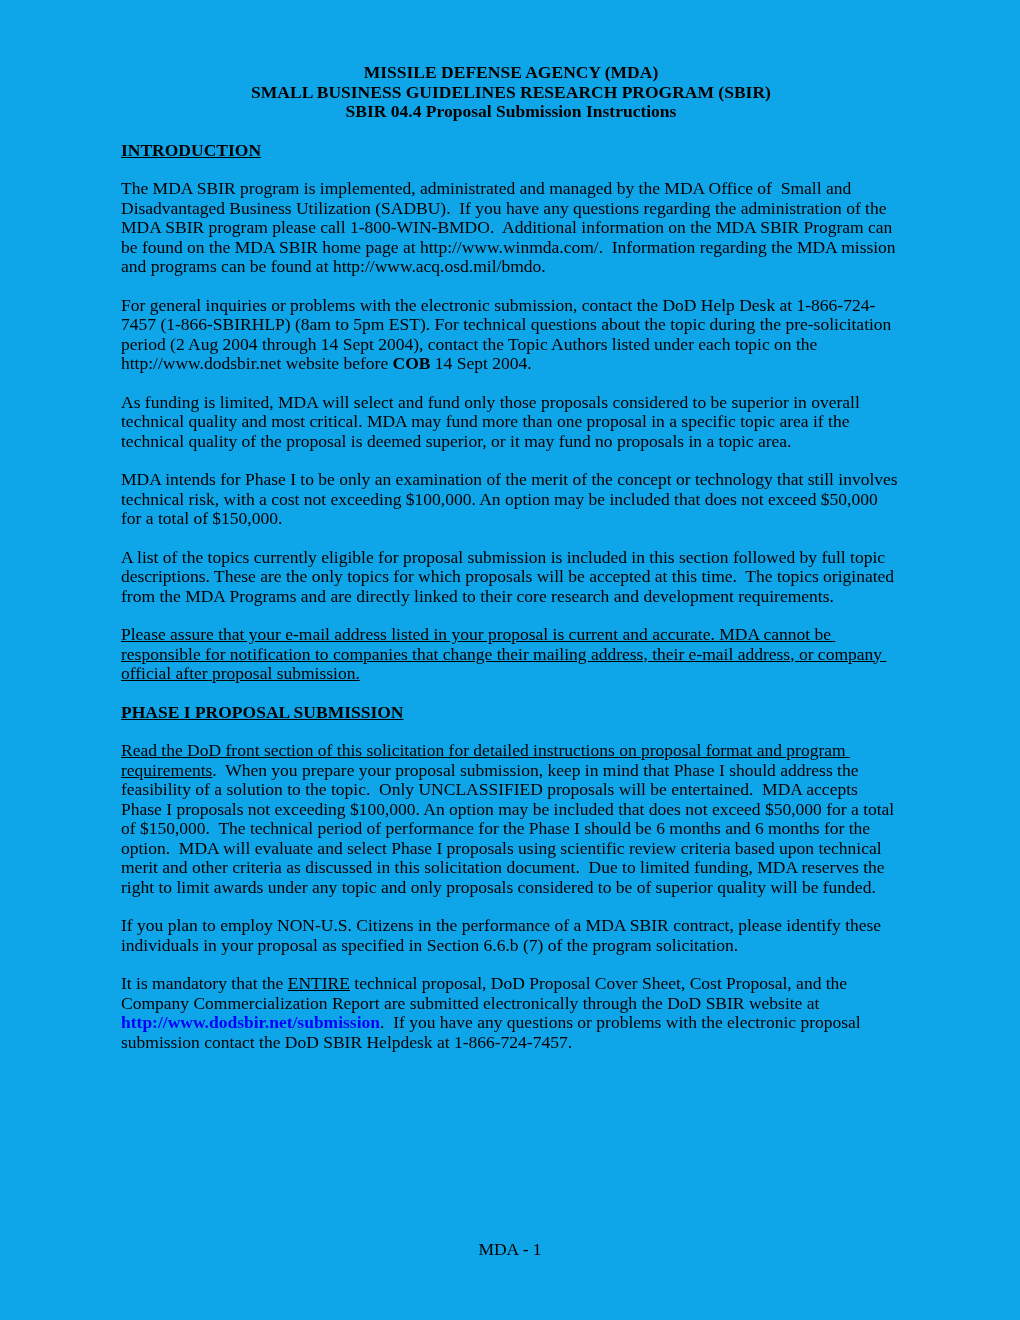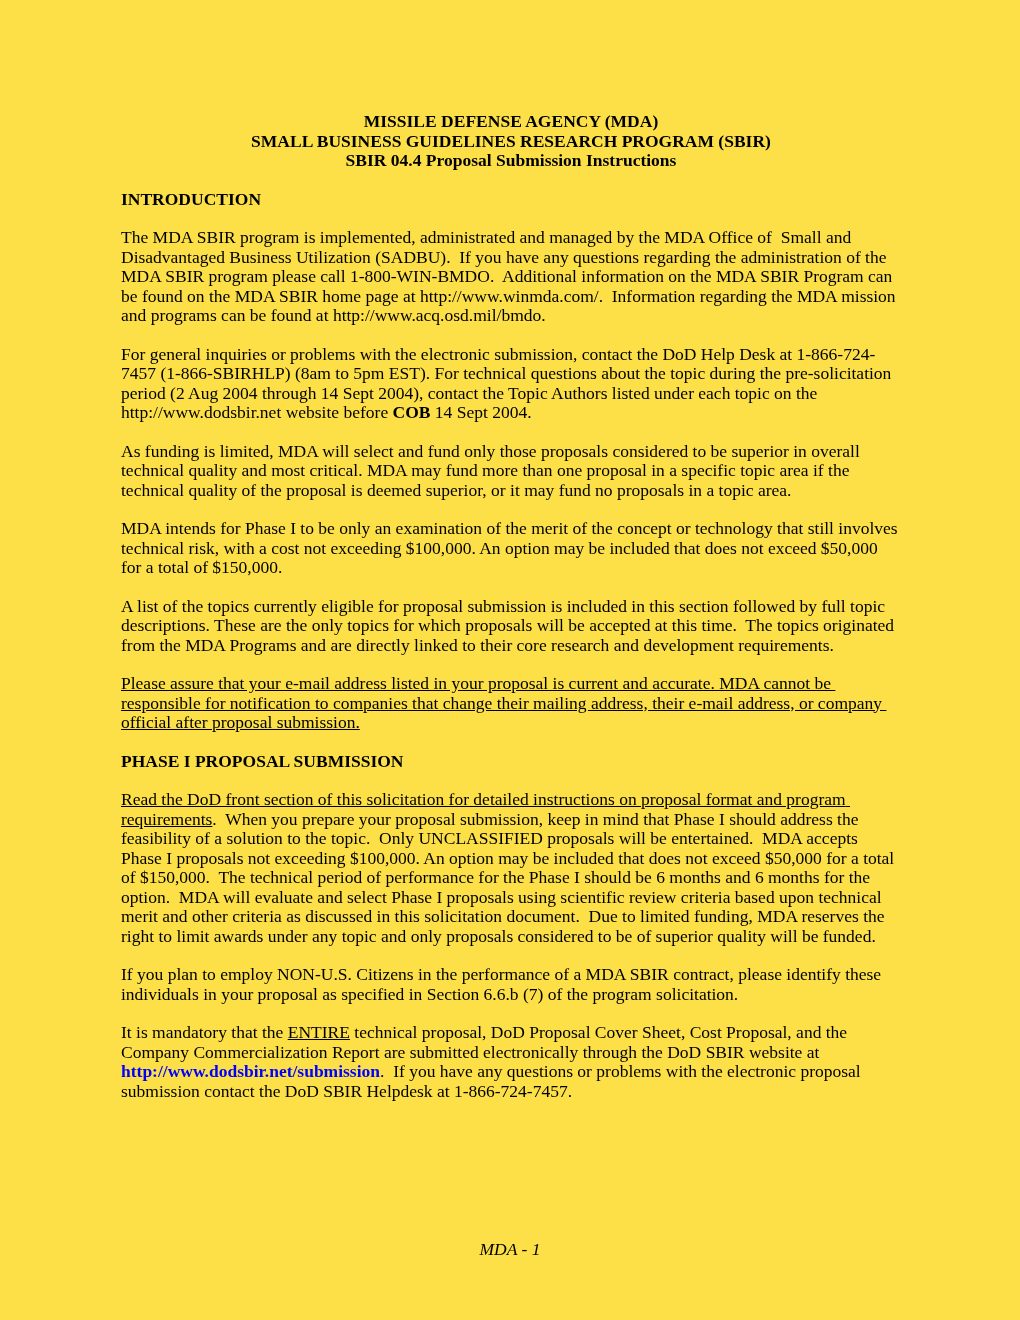--- a/index.html
+++ b/index.html
@@ -1,52 +1,51 @@
 <!DOCTYPE html>
 <html lang="en"><head>
 <meta charset="utf-8">
 <title>MDA SBIR 04.4 Proposal Submission Instructions</title>
 <style>
   html, body { margin: 0; padding: 0; background: #ffffff; }
   .page {
     position: relative;
     width: 1020px;
     height: 1320px;
-    background: #fde047;
+    background: #0ea5e9;
     font-family: "Liberation Serif", "DejaVu Serif", serif;
     font-size: 17.5px;
     line-height: 19.5px;
     color: #000000;
     box-sizing: border-box;
-    padding: 112px 119px 0 121px;
+    padding: 63px 119px 0 121px;
     overflow: hidden;
   }
   .doc-header {
     text-align: center;
     font-weight: bold;
     margin-bottom: 19px;
   }
   .doc-header .title-line { white-space: pre-wrap; }
   .block {
     margin-top: 19px;
     white-space: pre-wrap;
     text-align: left;
   }
-  .heading { font-weight: bold; }
+  .heading { font-weight: bold; text-decoration: underline; }
   .bold { font-weight: bold; }
   .underline { text-decoration: underline; margin-top: 11px; }
   a.hyperlink { color: inherit; text-decoration: none; cursor: pointer; }
   a.hyperlink.blue-link { color: #0000ff; }
   .doc-footer {
     position: absolute;
     top: 1240px;
     left: 0;
     width: 1020px;
     text-align: center;
-    font-style: italic;
   }
 </style>
 </head>
 <body>
 
 <div class="page">
 
   <header class="doc-header">
     <div class="title-line">MISSILE DEFENSE AGENCY (MDA)</div>
     <div class="title-line">SMALL BUSINESS GUIDELINES RESEARCH PROGRAM (SBIR)</div>

